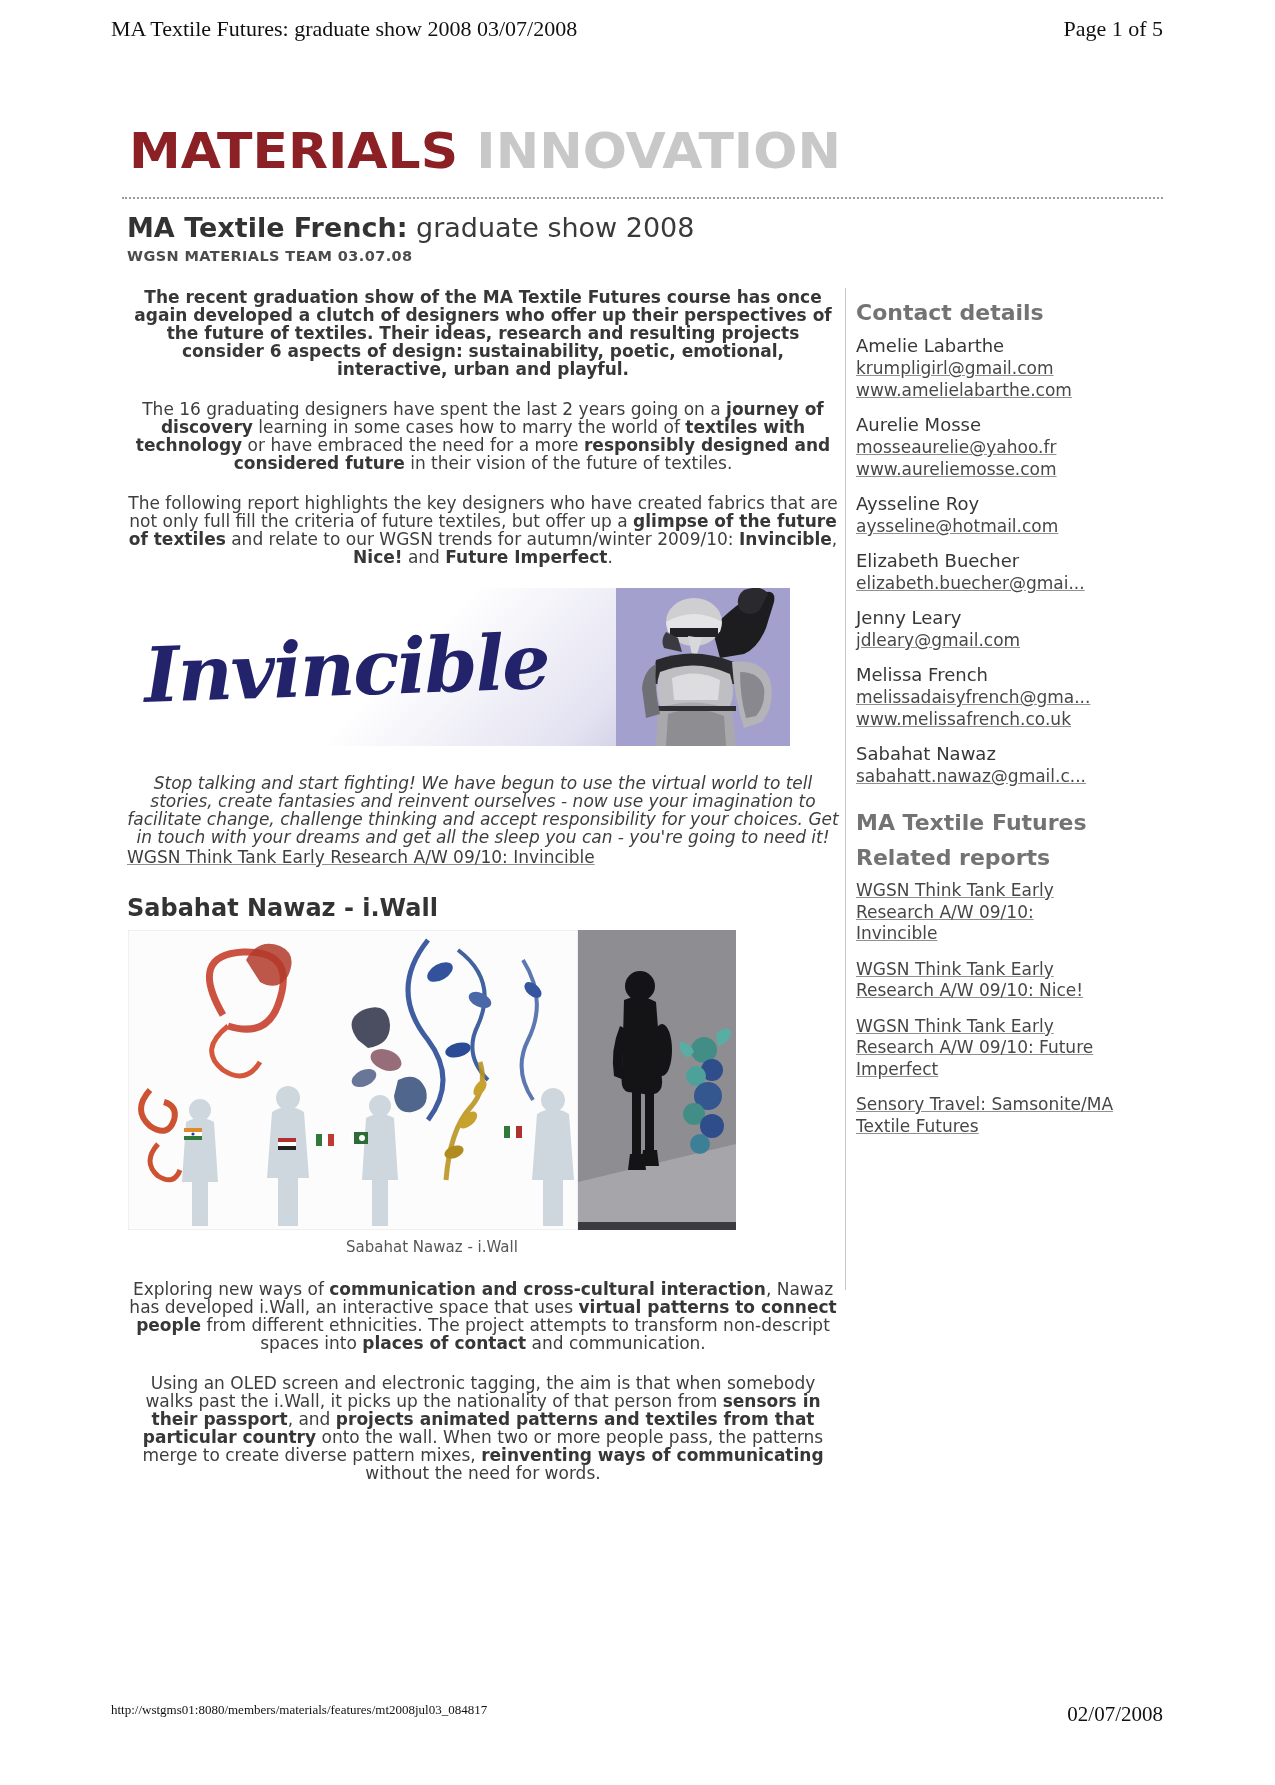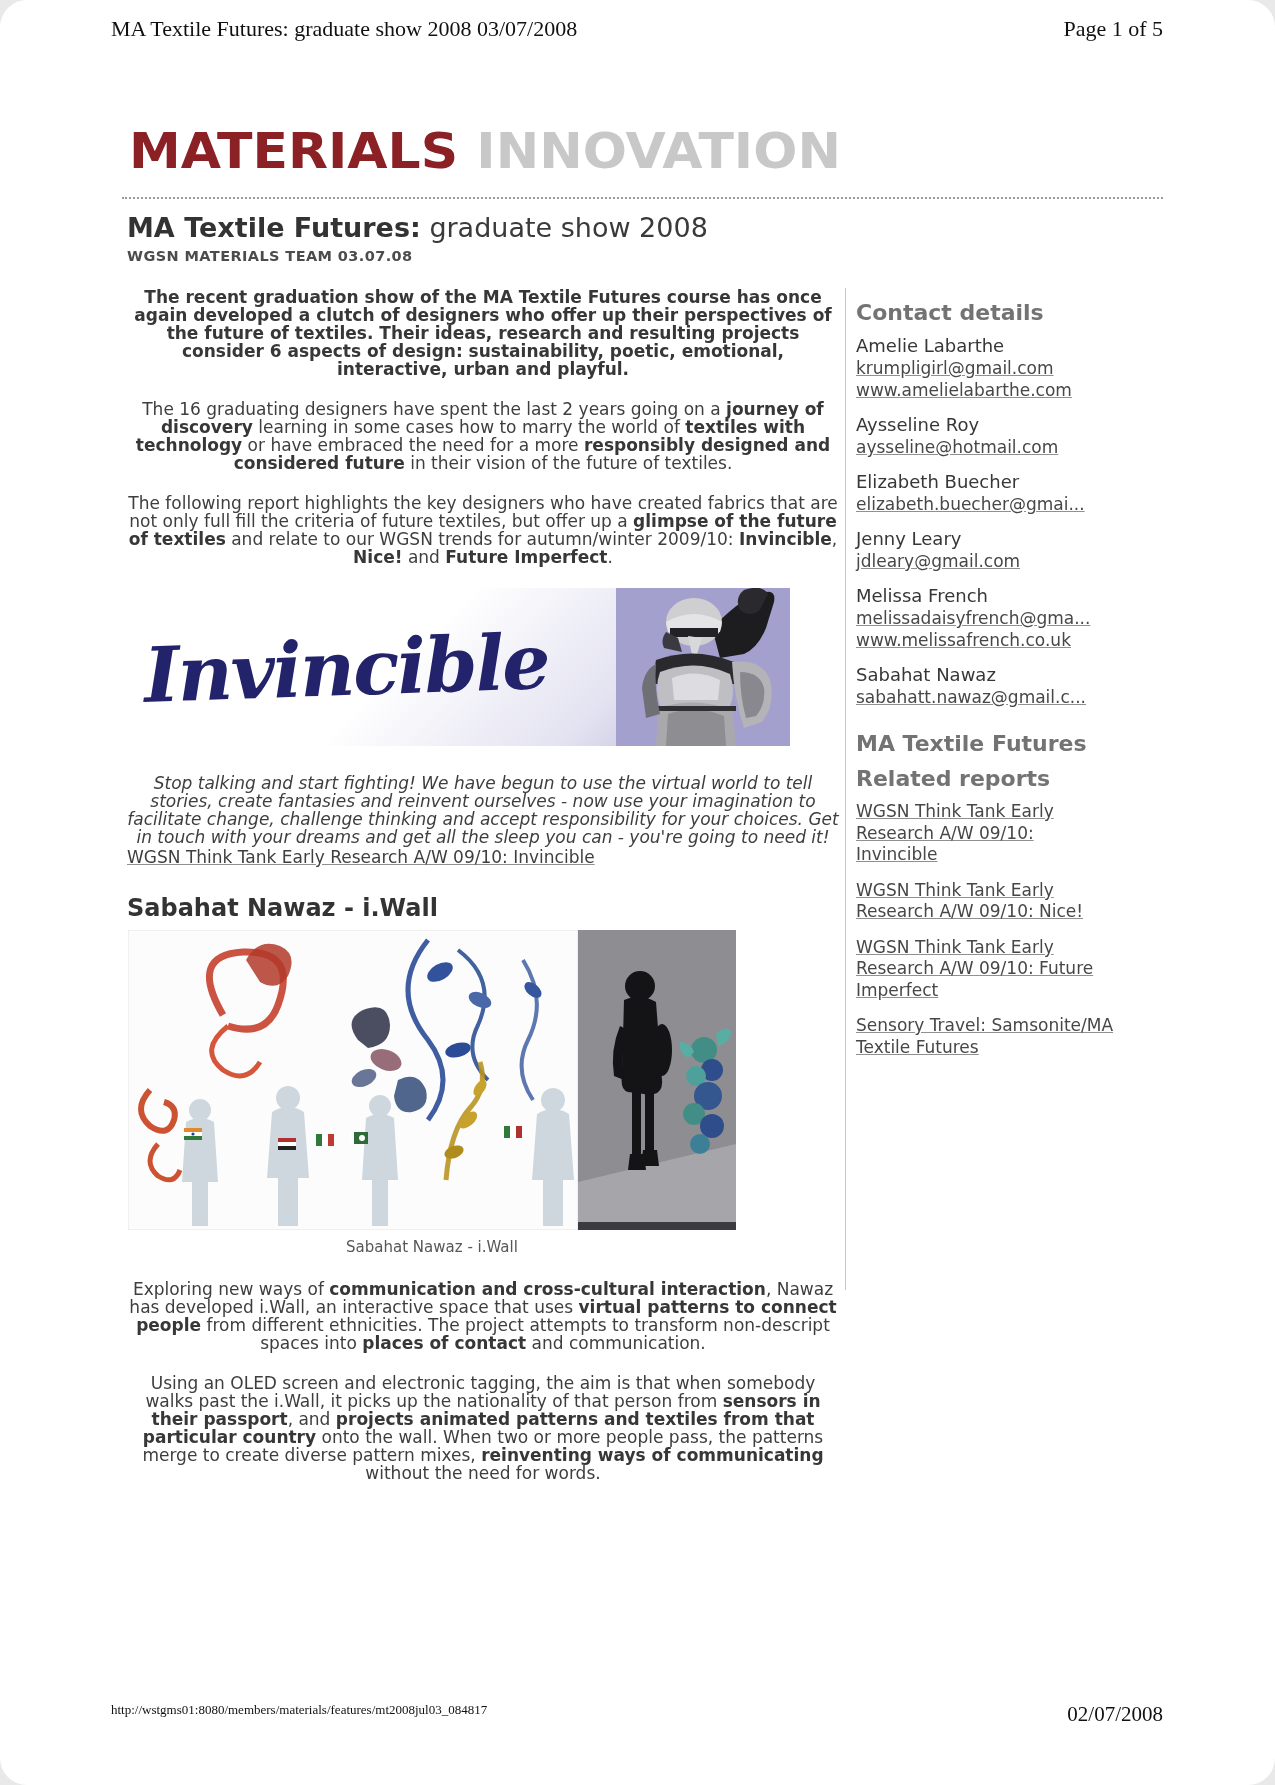--- a/index.html
+++ b/index.html
@@ -1,19 +1,19 @@
 <!DOCTYPE html>
 <html><head>
 <meta charset="utf-8">
 <style>
   html,body{margin:0;padding:0;background:#e9e9e9;}
   .page{
     position:relative;width:1275px;height:1785px;background:#ffffff;
     font-family:"DejaVu Sans","Liberation Sans",sans-serif;color:#3e3e3e;
-    margin:0 auto;overflow:hidden;border-radius:27px;
+    margin:0 auto;overflow:hidden;
   }
   
   .print-hf{position:absolute;font-family:"Liberation Serif","DejaVu Serif",serif;font-size:22px;color:#111;white-space:nowrap;}
   .hf-left{left:111px;top:16px;}
   .hf-right{right:112px;top:16px;}
   .foot-left{left:111px;top:1702px;font-size:13px;}
   .foot-right{right:112px;top:1702px;font-size:21px;margin-left:40px;}
   
   .logo{position:absolute;left:129px;top:122px;font-size:52px;letter-spacing:0px;font-weight:bold;transform:scaleY(.96);transform-origin:left top;white-space:nowrap;}
   .logo .sec{font-weight:bold;}
@@ -64,21 +64,21 @@
   <div class="print-hf hf-left">MA Textile Futures: graduate show 2008 03/07/2008</div>
   <div class="print-hf hf-right">Page 1 of 5</div>
 
   <div class="logo">
     <span style="color: rgb(139, 32, 37);">MATERIALS</span>
     <span class="sec" style="color: rgb(200, 200, 200);">INNOVATION</span>
   </div>
   <div class="dotrule"></div>
 
   <div class="titleblock">
-    <div class="title"><b>MA Textile Futures:</b><span> graduate show 2008</span></div>
+    <div class="title"><b>MA Textile French:</b><span> graduate show 2008</span></div>
     <div class="byline">WGSN MATERIALS TEAM 03.07.08</div>
   </div>
 
   <div class="maincol">
     <p class="body intro">The recent graduation show of the MA Textile Futures course has once again developed a clutch of designers who offer up their perspectives of the future of textiles. Their ideas, research and resulting projects consider 6 aspects of design: sustainability, poetic, emotional, interactive, urban and playful.</p>
     <p class="body"><span>The 16 graduating designers have spent the last 2 years going on a </span><span class="bb">journey of discovery</span><span> learning in some cases how to marry the world of </span><span class="bb">textiles with technology</span><span> or have embraced the need for a more </span><span class="bb">responsibly designed and considered future</span><span> in their vision of the future of textiles.</span></p>
     <p class="body"><span>The following report highlights the key designers who have created fabrics that are not only full fill the criteria of future textiles, but offer up a </span><span class="bb">glimpse of the future of textiles</span><span> and relate to our WGSN trends for autumn/winter 2009/10: </span><span class="bb">Invincible</span><span>, </span><span class="bb">Nice!</span><span> and </span><span class="bb">Future Imperfect</span><span>.</span></p>
 
     <div class="banner">
       <div class="banner-script" style="color: rgb(35, 35, 107);">Invincible</div>
@@ -223,20 +223,25 @@
 
   <div class="sidebar">
     <div class="sb-h">Contact details</div>
     <div id="contacts">
         <div class="contact">
           <div class="c-name">Amelie Labarthe</div>
           <a class="s-link">krumpligirl@gmail.com</a>
           <a class="s-link">www.amelielabarthe.com</a>
         </div>
         <div class="contact">
+          <div class="c-name">Aurelie Mosse</div>
+          <a class="s-link">mosseaurelie@yahoo.fr</a>
+          <a class="s-link">www.aureliemosse.com</a>
+        </div>
+        <div class="contact">
           <div class="c-name">Aysseline Roy</div>
           <a class="s-link">aysseline@hotmail.com</a>
         </div>
         <div class="contact">
           <div class="c-name">Elizabeth Buecher</div>
           <a class="s-link">elizabeth.buecher@gmai...</a>
         </div>
         <div class="contact">
           <div class="c-name">Jenny Leary</div>
           <a class="s-link">jdleary@gmail.com</a>

